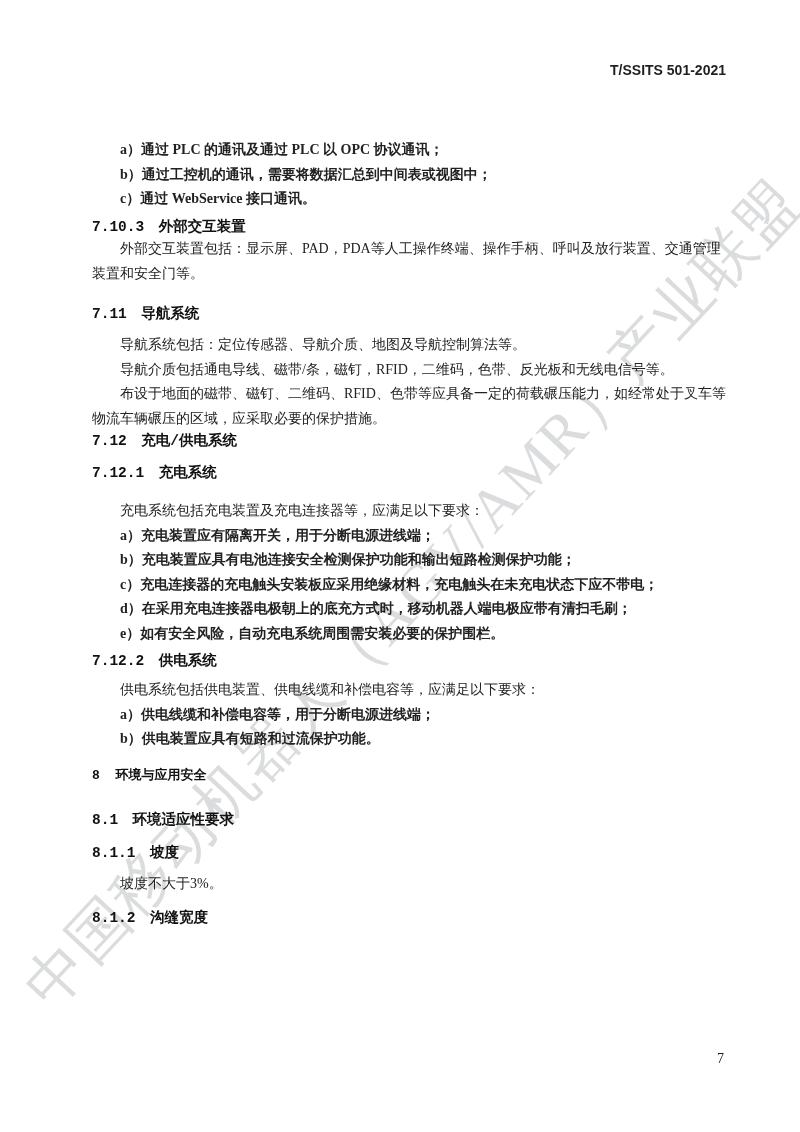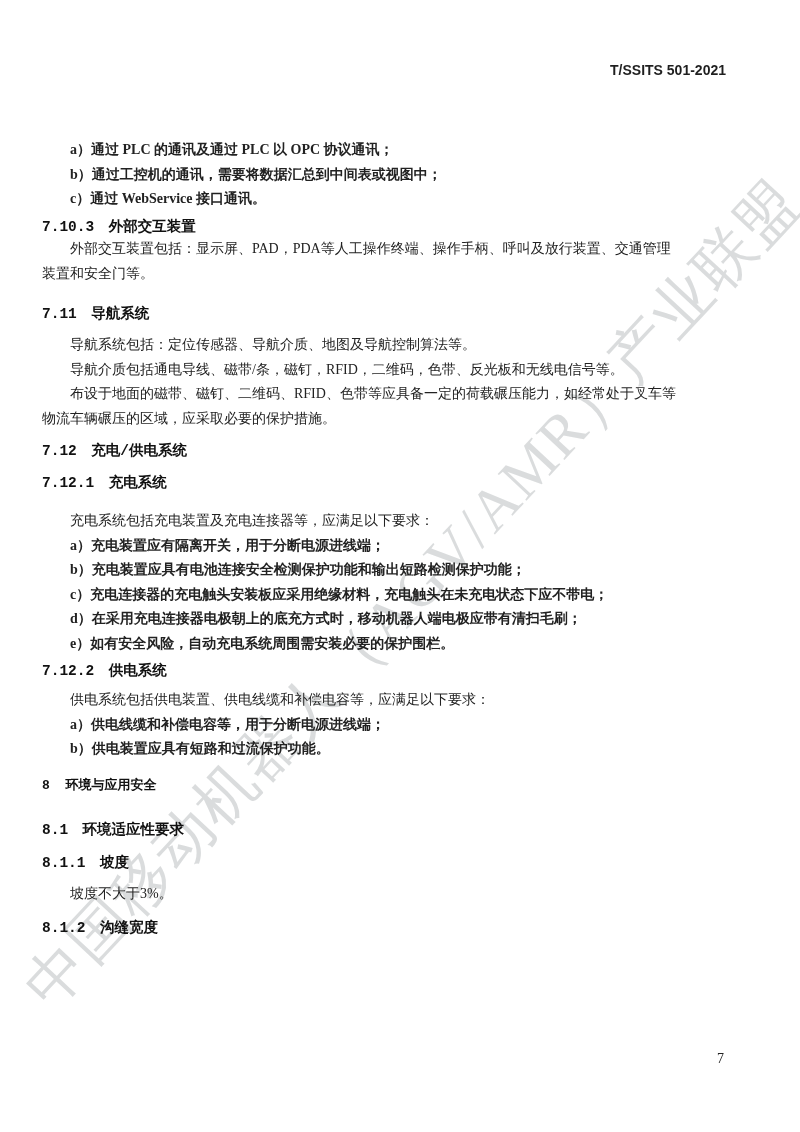--- a/index.html
+++ b/index.html
@@ -26,21 +26,21 @@
     color:rgba(122,128,134,0.28);
     font-family:"Liberation Serif","DejaVu Serif",serif;
     pointer-events:none;
     z-index:0;
     user-select:none;
   }
   .content-layer {
     position:relative; z-index:1;
     box-sizing:border-box;
     width:800px; height:1004px;
-    padding:62px 74px 0 42px;
+    padding:62px 74px 0 92px;
   }
   .std-num {
     text-align:right;
     font-family:"Liberation Sans","DejaVu Sans",sans-serif;
     font-weight:600;
     font-size:14px;
     line-height:17px;
     color:#1f1f1f;
   }
   .doc { width:634px; }
@@ -73,21 +73,21 @@
     position:absolute;
     right:76px; top:1050px;
     font-size:14px;
     line-height:17px;
     color:#222222;
     font-family:"Liberation Serif","DejaVu Serif",serif;
   }
   
   .b0{margin-top:59px}.b1{margin-top:5.5px}.b2{margin-top:9px}.b3{margin-top:0}
   .b4{margin-top:18px}.b5{margin-top:9px}.b6{margin-top:0}.b7{margin-top:0}
-  .b8{margin-top:10px}.b9{margin-top:12px}.b10{margin-top:16px}.b11{margin-top:0}
+  .b8{margin-top:0}.b9{margin-top:12px}.b10{margin-top:16px}.b11{margin-top:0}
   .b12{margin-top:5px}.b13{margin-top:7px}.b14{margin-top:0}.b15{margin-top:13px}
   .b16{margin-top:23px}.b17{margin-top:13.5px}.b18{margin-top:9px}.b19{margin-top:11.5px}
   .b20{margin-top:12px}
 </style>
 </head>
 <body>
 
 <div class="page">
 
   <div class="watermark">中国移动机器人（AGV/AMR）产业联盟</div>

